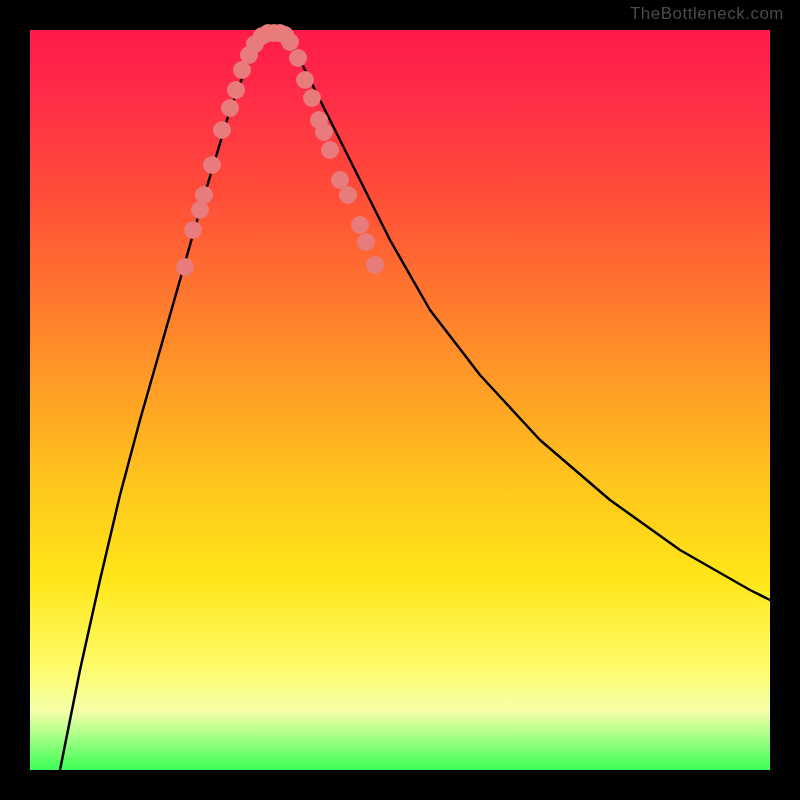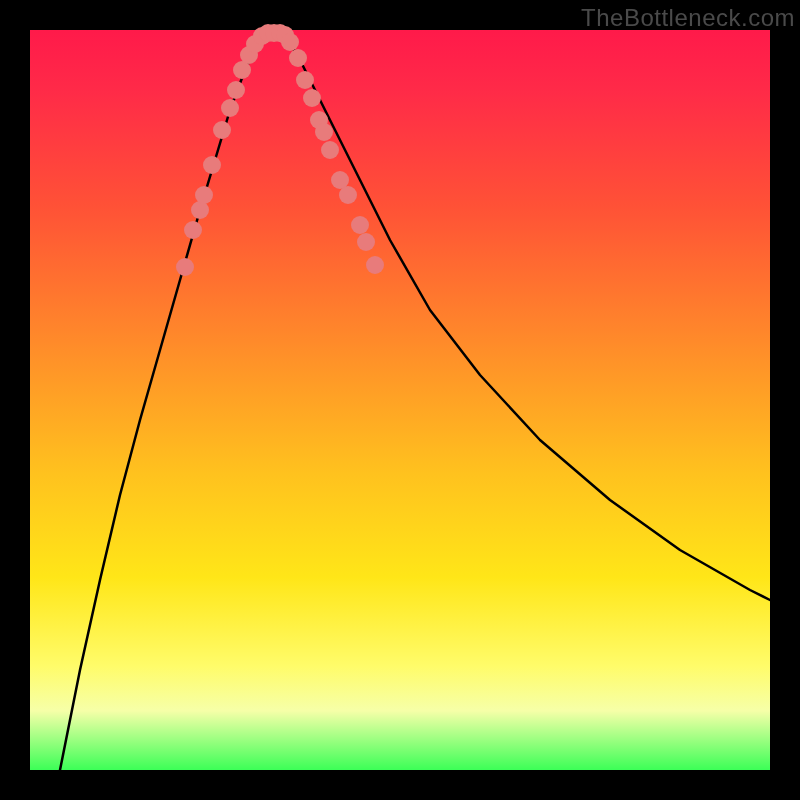--- a/index.html
+++ b/index.html
@@ -33,23 +33,23 @@
       #ffc21e 60%,
       #ffe618 74%,
       #fffc6a 86%,
       #f6ffa8 92%,
       #3cff57 100%
     );
   }
   .watermark {
     position: absolute;
     top: 4px;
-    right: 5px;
+    right: 16px;
     color: #4a4a4a;
-    font-size: 24px;
+    font-size: 17px;
     font-weight: 500;
     letter-spacing: 0.5px;
     user-select: none;
   }
   svg.curves {
     position: absolute;
     inset: 0;
     width: 740px;
     height: 740px;
     overflow: visible;

